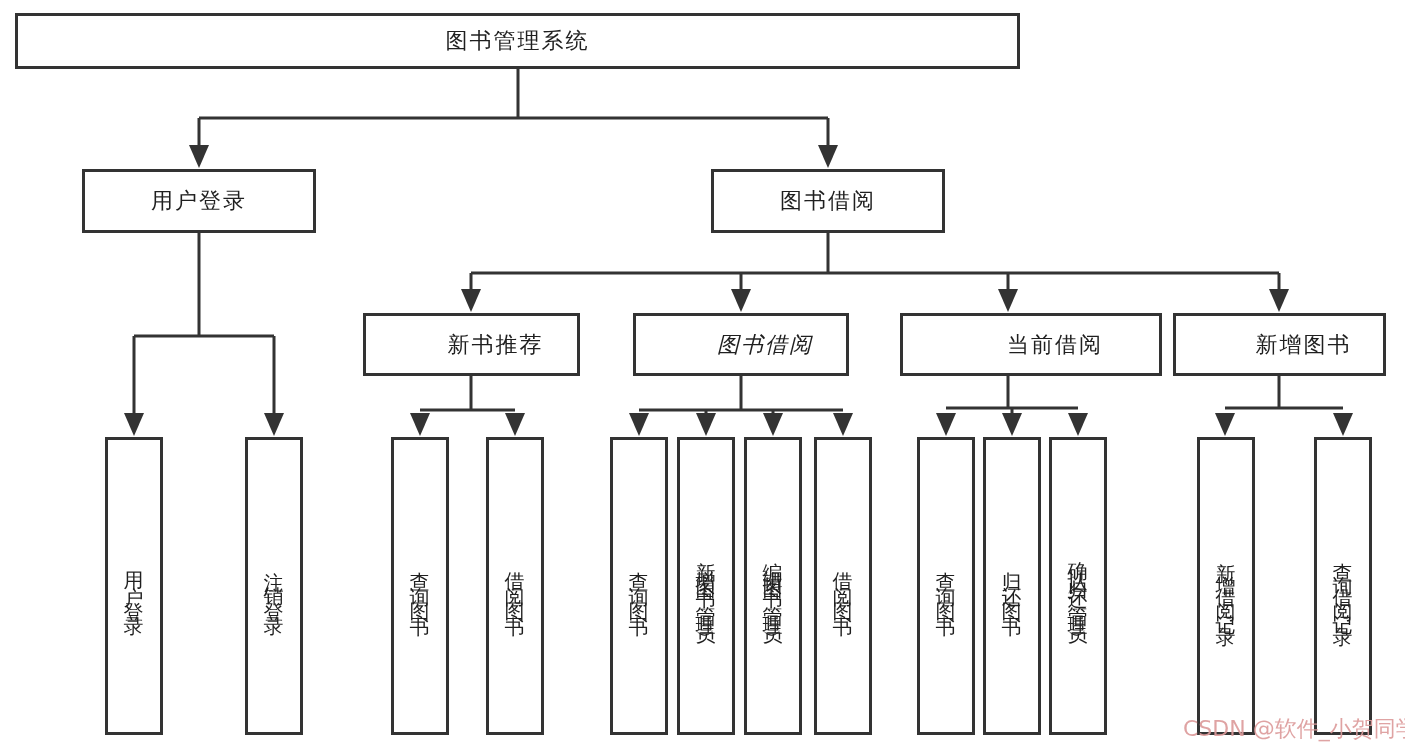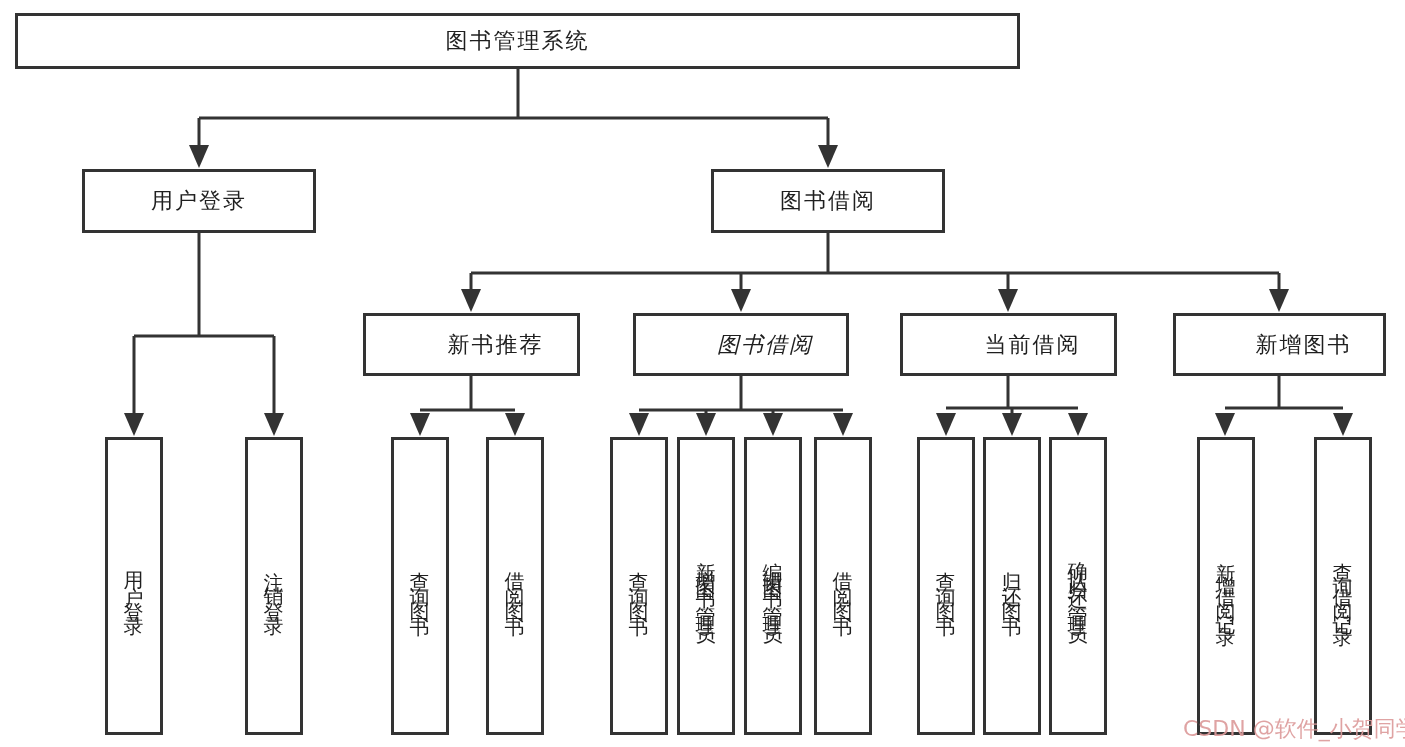--- a/index.html
+++ b/index.html
@@ -14,21 +14,21 @@
     position:absolute;border:3px solid #333333;background:#ffffff;
     display:flex;align-items:center;justify-content:center;
     font-size:22px;letter-spacing:2px;white-space:nowrap;z-index:2;
   }
   .root{left:15px;top:13px;width:1005px;height:56px;}
   .n2a{left:82px;top:169px;width:234px;height:64px;}
   .n2b{left:711px;top:169px;width:234px;height:64px;}
   .n3{top:313px;height:63px;padding-left:48px;}
   .n3a{left:363px;width:217px;}
   .n3b{left:633px;width:216px;font-style:italic;}
-  .n3c{left:900px;width:217px;}
+  .n3c{left:900px;width:262px;}
   .n3d{left:1173px;width:213px;}
   .leaf{
     position:absolute;top:437px;width:58px;height:298px;
     border:3px solid #333333;background:#ffffff;z-index:2;
     display:flex;align-items:center;justify-content:center;
     writing-mode:vertical-rl;text-orientation:mixed;
     font-size:20px;letter-spacing:15px;line-height:1;white-space:nowrap;
   }
   .chars6{letter-spacing:13px;}
   .chars9{letter-spacing:9px;}

